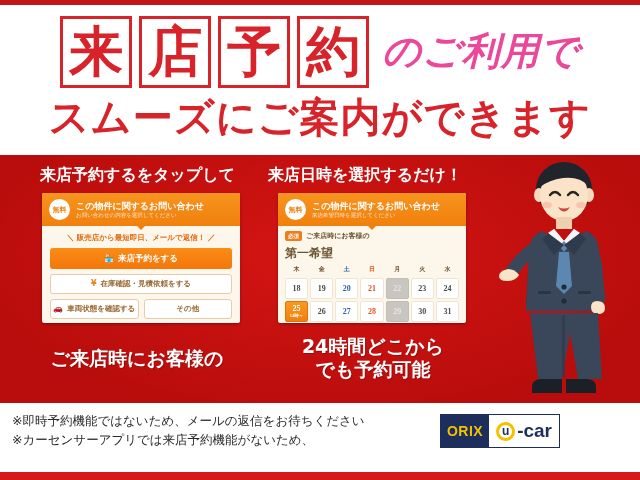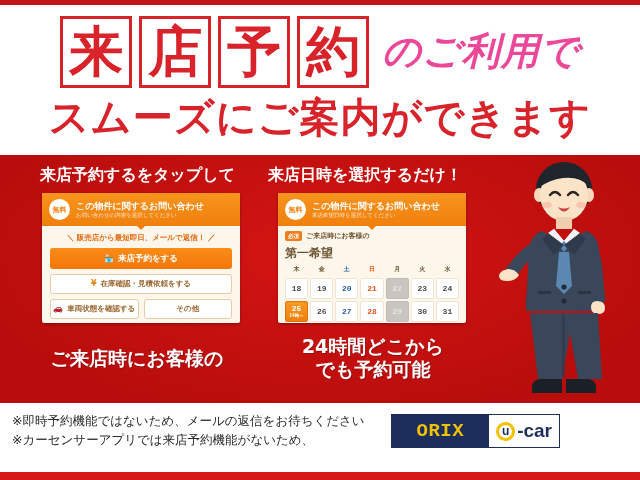--- a/index.html
+++ b/index.html
@@ -178,21 +178,21 @@
     font-family: "DejaVu Sans", sans-serif;
   }
   .dow.sun { color: #e0551f; }
   .dow.sat { color: #2c5fa8; }
   .cell {
     height: 21px; border-radius: 2px;
     background: #ffffff;
     display: flex; flex-direction: column;
     align-items: center; justify-content: center;
     font-size: 8px; font-weight: bold; color: #4a4a4a;
-    font-family: Liberation Mono, monospace;
+    font-family: Liberation Serif, serif;
     border: 1px solid #f1e5d2;
     line-height: 1;
   }
   .cell.sat { color: #2c5fa8; }
   .cell.sun { color: #e0551f; }
   .cell.off { background: #c9c6c2; color: #e6e4e1; border-color:#c0bdb9; }
   .cell.sel {
     background: linear-gradient(#f89a22, #f07f0c);
     color: #ffffff; border-color: #e0740a;
   }
@@ -227,23 +227,23 @@
   .note-indent { padding-left: 14px; }
 
   
   .logo {
     position: absolute; top: 11px; right: 12px;
     height: 34px; display: flex; align-items: stretch;
     border: 1px solid #1d2d5c; background: #1d2d5c;
   }
   .logo-orix {
     background: #1d2d5c; color: #f2c200;
-    font-size: 19px; font-weight: bold; letter-spacing: .5px;
-    display: flex; align-items: center; padding: 0 25px;
-    font-family: Liberation Mono, monospace;
+    font-size: 14px; font-weight: bold; letter-spacing: .5px;
+    display: flex; align-items: center; padding: 0 6px;
+    font-family: Liberation Sans, sans-serif;
   }
   .logo-ucar {
     background: #ffffff;
     display: flex; align-items: center; gap: 2px;
     padding: 0 7px;
   }
   .logo-u {
     width: 19px; height: 19px; border-radius: 50%;
     border: 3px solid #f2c200;
     color: #1d2d5c; font-size: 12px; font-weight: bold;

